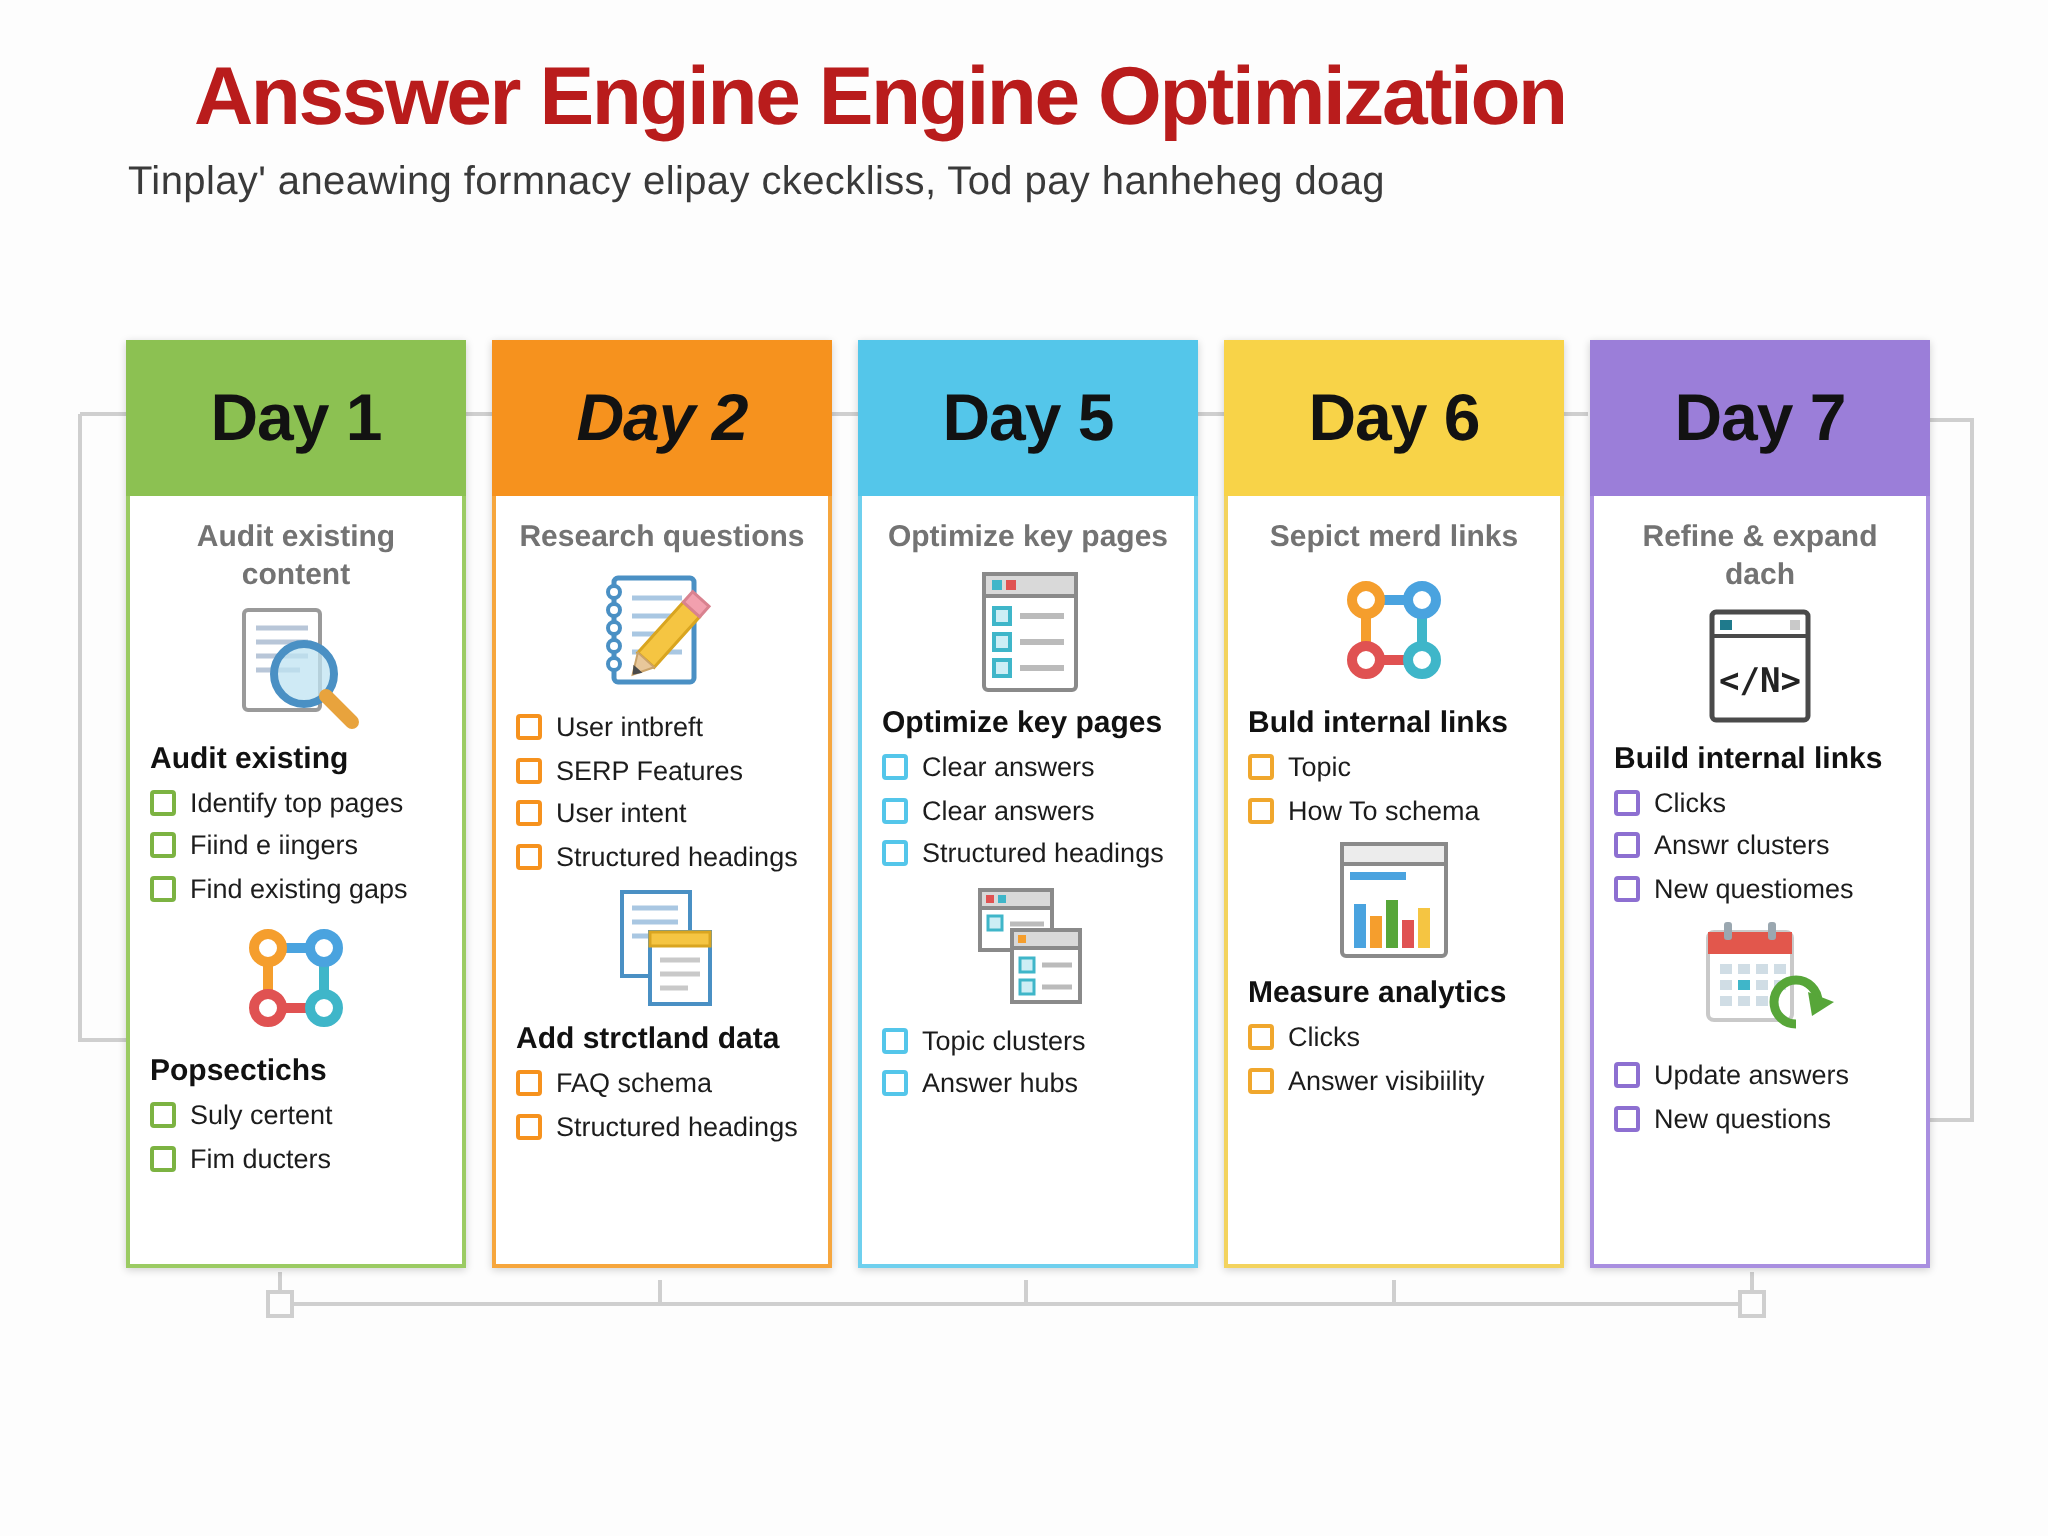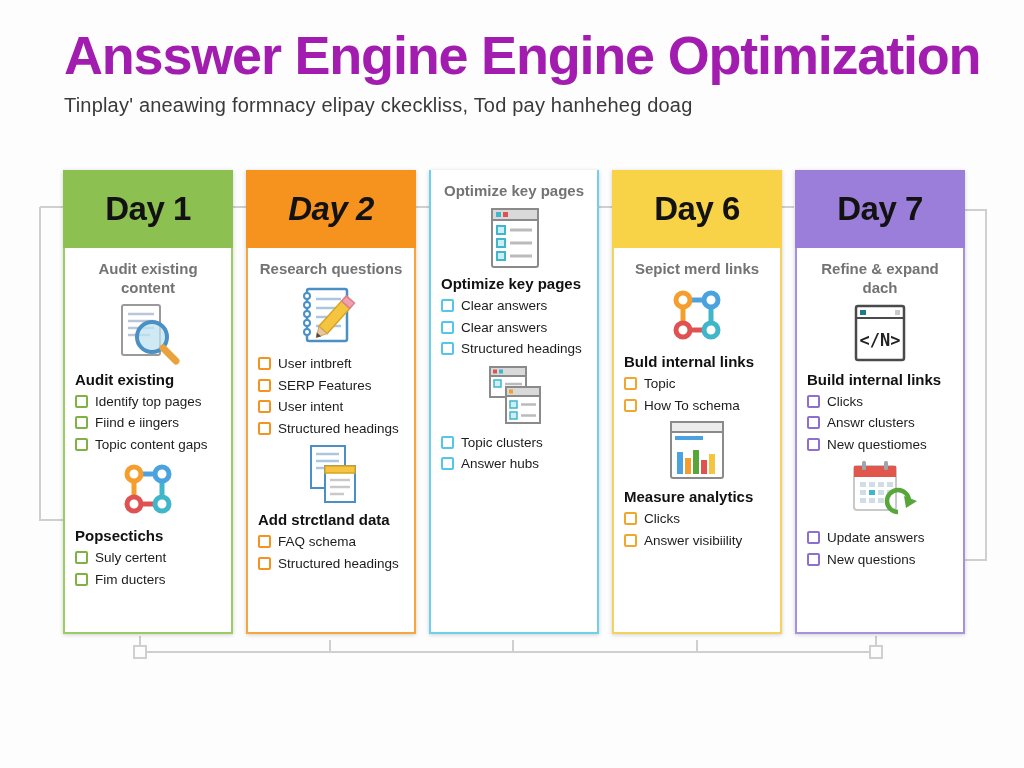--- a/index.html
+++ b/index.html
@@ -8,22 +8,22 @@
     position: relative;
     width: 1024px; height: 768px;
     background: #fdfdfd;
     overflow: hidden;
     font-family: "Liberation Sans", sans-serif;
     margin: 0 auto;
   }
   .connectors { position:absolute; left:0; top:0; z-index:0; }
   .page-header { position:absolute; left:64px; top:26px; z-index:2; }
   .page-title {
-    font-size: 54px; font-weight: 800; letter-spacing: -1.2px;
-    color:#a21caf; line-height:1.1;
+    font-size: 41px; font-weight: 800; letter-spacing: -1.2px;
+    color:#b91c1c; line-height:1.1;margin-left:33px;
   }
   .page-subtitle { font-size: 20px; color:#3a3a3a; margin-top: 9px; letter-spacing:.2px; }
 
   .columns {
     position:absolute; left:63px; top:170px; z-index:1;
     display:flex; gap:13px;
   }
   .column {
     width:170px; display:flex; flex-direction:column;
     box-shadow: 0 1px 4px rgba(0,0,0,.18);
@@ -109,21 +109,21 @@
           <div class="check-item">
             <span class="checkbox"></span>
             <span>Identify top pages</span>
           </div>
           <div class="check-item">
             <span class="checkbox"></span>
             <span>Fiind e iingers</span>
           </div>
           <div class="check-item">
             <span class="checkbox"></span>
-            <span>Topic content gaps</span>
+            <span>Find existing gaps</span>
           </div>
           <div class="icon-wrap">
     <svg width="84" height="66" viewBox="0 0 84 66">
       <g stroke-width="5">
         <line x1="28" y1="16" x2="56" y2="16" stroke="#4aa3df"></line>
         <line x1="28" y1="16" x2="28" y2="46" stroke="#f59e2d"></line>
         <line x1="56" y1="16" x2="56" y2="46" stroke="#3fb6c9"></line>
         <line x1="28" y1="46" x2="56" y2="46" stroke="#e05252"></line>
       </g>
       <g fill="#fff" stroke-width="5">
@@ -211,20 +211,21 @@
             <span class="checkbox"></span>
             <span>FAQ schema</span>
           </div>
           <div class="check-item">
             <span class="checkbox"></span>
             <span>Structured headings</span>
           </div>
         </div>
       </div>
       <div class="column" style="--border: #6fd0ee; --check: #54c6ea;">
+        <div class="col-header" style="background: rgb(84, 198, 234);">Day 5</div>
         <div class="col-body">
           <div class="col-heading">Optimize key pages</div>
           <div class="icon-wrap">
     <svg width="84" height="66" viewBox="0 0 84 66">
       <rect x="20" y="3" width="46" height="58" rx="2" fill="#fff" stroke="#8a8a8a" stroke-width="2"></rect>
       <rect x="20" y="3" width="46" height="11" fill="#d9d9d9" stroke="#8a8a8a" stroke-width="2"></rect>
       <rect x="24" y="6" width="5" height="5" fill="#3fb6c9"></rect>
       <rect x="31" y="6" width="5" height="5" fill="#e05252"></rect>
       <g>
         <rect x="25" y="20" width="8" height="8" fill="#cdeef5" stroke="#3fb6c9" stroke-width="2"></rect>

